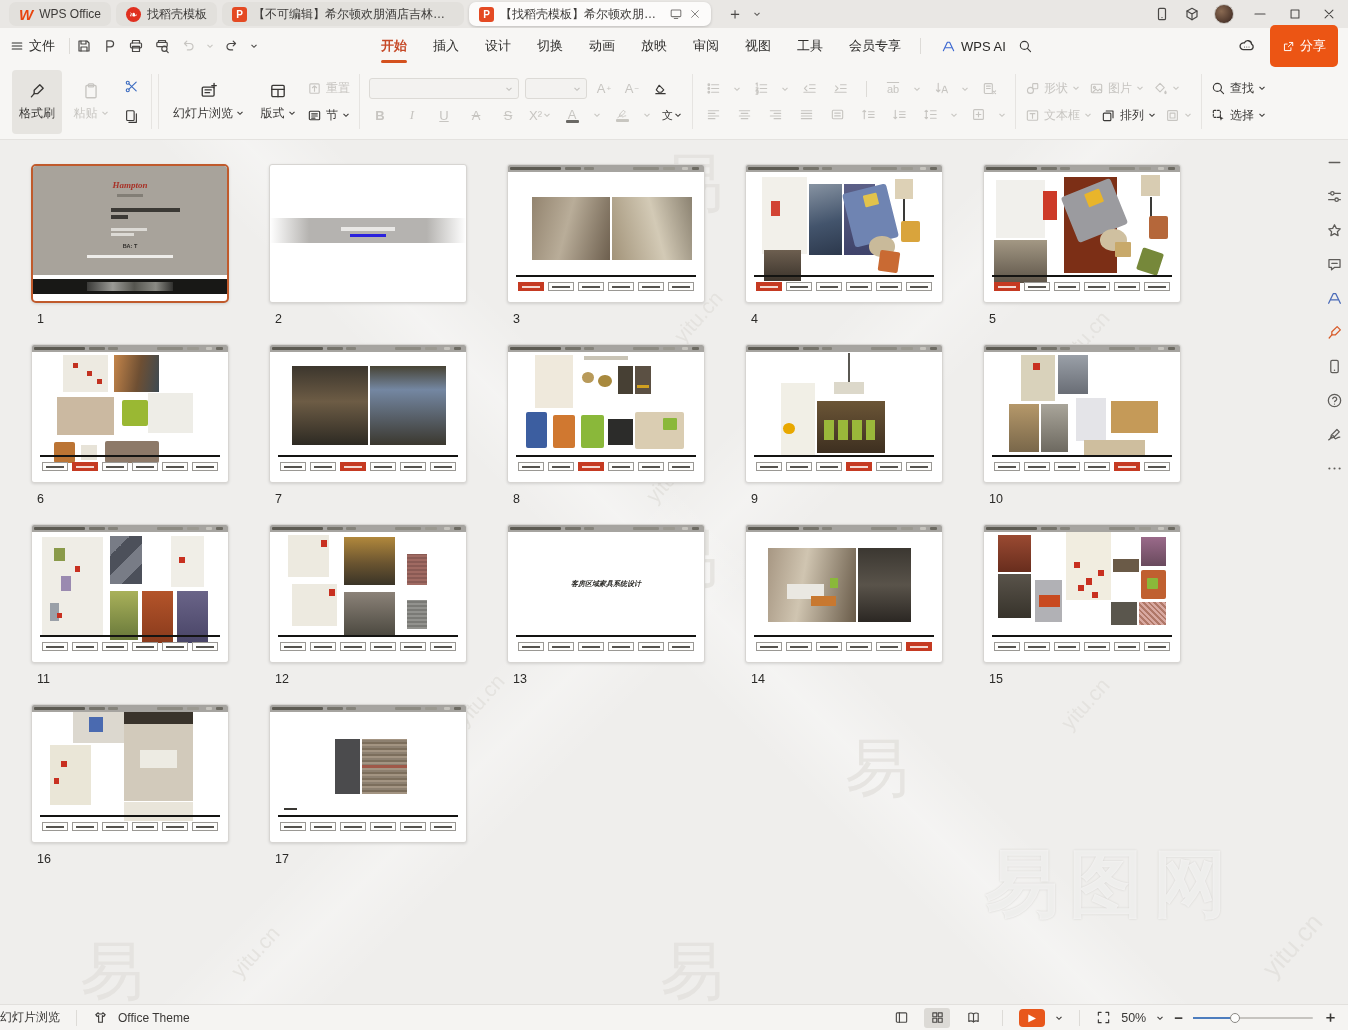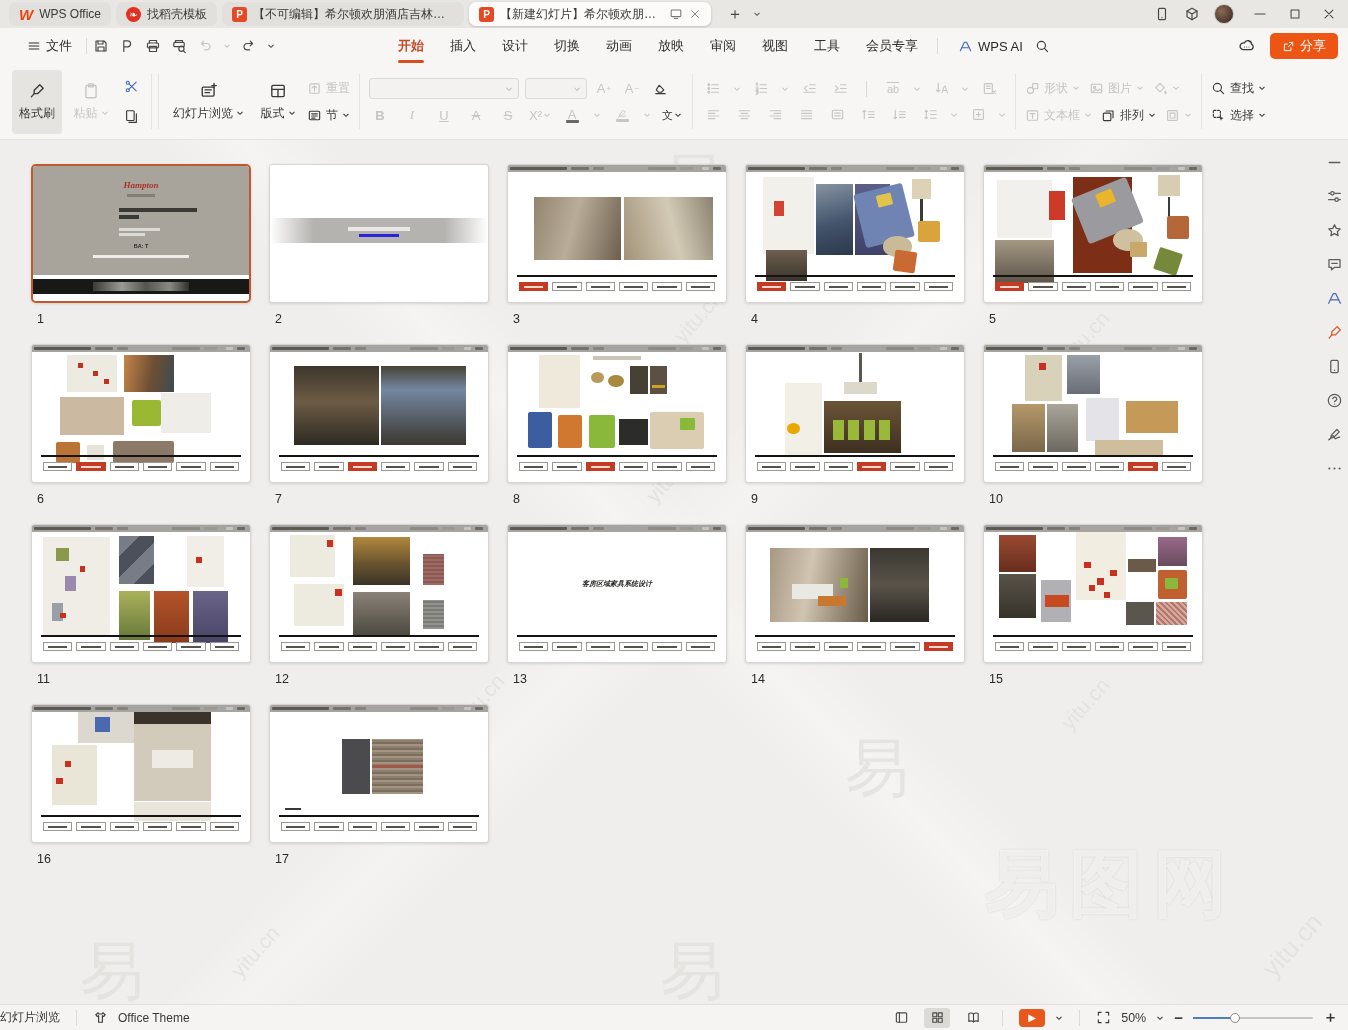--- a/index.html
+++ b/index.html
@@ -16,32 +16,32 @@
   .doc-ic{width:15px;height:15px;border-radius:3px;background:#e44a23;color:#fff;font-size:10px;font-weight:bold;display:flex;align-items:center;justify-content:center;flex:0 0 auto}
   .tmpl-ic{background:#e03020;border-radius:50%}
   .wlogo{color:#e8450e;font-weight:bold;font-size:15px;font-style:italic;flex:0 0 auto}
   .tab .mini{color:#7a7876;display:flex;align-items:center;flex:0 0 auto}
   .tb-plus{font-size:16px;color:#4a4846;margin-left:12px;padding:0 4px}
   .tb-caret{color:#5a5856;margin-left:6px}
   .tb-right{position:absolute;right:0;top:0;height:28px;display:flex;align-items:center;gap:14px;padding-right:12px;color:#4a4846}
   .avatar{width:20px;height:20px;border-radius:50%;background:radial-gradient(circle at 35% 35%,#8a6a52,#4a342a 75%);border:1px solid #c9c7c3}
 
   
-  .menubar{height:36px;background:#f7f6f4;display:flex;align-items:center;padding:0 19px;flex:0 0 auto;position:relative}
+  .menubar{height:36px;background:#f7f6f4;display:flex;align-items:center;padding:0 2px;flex:0 0 auto;position:relative}
   .file-btn{display:flex;align-items:center;gap:5px;font-size:13px;padding:0 8px;color:#2f2e2c}
   .mdiv{width:1px;height:16px;background:#dddbd7;margin:0 6px}
   .quick{display:flex;align-items:center;gap:10px;color:#4a4846}
   .qi{display:flex;align-items:center}
   .menu-items{display:flex;align-items:center;margin-left:110px;height:100%}
   .menu-item{font-size:13px;padding:0 13px;height:100%;display:flex;align-items:center;position:relative;color:#2f2e2c}
   .menu-item.active{color:#c64a28;font-weight:bold}
   .menu-item.active::after{content:"";position:absolute;left:13px;right:13px;bottom:1px;height:3px;border-radius:2px;background:#d4511e}
   .wpsai{display:flex;align-items:center;gap:5px;font-size:13px;margin-left:14px;color:#2b2a28}
   .menu-right{position:absolute;right:10px;display:flex;align-items:center;gap:14px}
-  .share-btn{background:#ec5514;color:#fff;border-radius:5px;height:26px;display:flex;align-items:center;gap:5px;padding:0 12px;font-size:13px}
+  .share-btn{background:#ec5514;color:#fff;border-radius:5px;height:42px;display:flex;align-items:center;gap:5px;padding:0 12px;font-size:13px}
 
   
   .ribbon{height:76px;background:#f7f6f4;border-bottom:1px solid #e4e2df;display:flex;align-items:center;padding:2px 6px;flex:0 0 auto}
   .vdiv{width:1px;align-self:stretch;background:#e6e4e1;margin:8px 3px}
   .rgroup{display:flex;align-items:center;gap:4px;padding:0 6px;height:100%}
   .bigbtn{display:flex;flex-direction:column;align-items:center;justify-content:center;min-width:50px;height:64px;border-radius:4px;gap:5px;font-size:12px;color:#3a3836;padding:0 5px}
   .bigbtn.sel{background:#e6e4e0}
   .lblrow{display:flex;align-items:center;gap:3px;white-space:nowrap}
   .stackcol{display:flex;flex-direction:column;justify-content:center;gap:10px;height:64px}
   .srow{display:flex;align-items:center;gap:4px;font-size:12px;white-space:nowrap}
@@ -54,21 +54,21 @@
   .cbar{display:inline-block;width:13px;height:3px;border-radius:1px;margin-top:-2px}
   .parrow{display:flex;align-items:center;gap:9px}
   .cr{flex:0 0 auto}
 
   
   .canvas{position:relative;flex:1;background:#efeeec;overflow:hidden}
   .canvas::before{content:"";position:absolute;inset:0;background:
     linear-gradient(45deg,rgba(255,255,255,0) 46%,rgba(255,255,255,.35) 50%,rgba(255,255,255,0) 54%),
     linear-gradient(-45deg,rgba(255,255,255,0) 46%,rgba(255,255,255,.3) 50%,rgba(255,255,255,0) 54%);pointer-events:none}
   .cell{position:absolute;width:198px}
-  .slide-card{position:relative;width:220px;height:139px;background:#fff;border:1px solid #d7d5d2;border-radius:3px;box-shadow:0 1px 3px rgba(0,0,0,.13);overflow:hidden}
+  .slide-card{position:relative;width:198px;height:139px;background:#fff;border:1px solid #d7d5d2;border-radius:3px;box-shadow:0 1px 3px rgba(0,0,0,.13);overflow:hidden}
   .slide-card.selected{border:2px solid #c05a2c;border-radius:5px}
   .blk{position:absolute}
   .stx{position:absolute;line-height:1.15;white-space:nowrap}
   .shead{position:absolute;left:0;top:0;width:100%;height:7px;background:#a6a4a0}
   .shead span{position:absolute;top:1.5px;height:3.5px;border-radius:1px}
   .sline{position:absolute;left:4%;width:92%;height:1.6px;background:#141412;top:80.5%}
   .stabs{position:absolute;left:5%;top:85.5%;width:90%;height:6.5%;display:flex;gap:2%}
   .stab{flex:1;border:0.5px solid #9a9894;background:#fdfdfc;position:relative}
   .stab i{position:absolute;left:15%;top:35%;width:70%;height:30%;background:#55534f;display:block}
   .stab.on{background:#c53a22;border-color:#c53a22}
@@ -104,21 +104,21 @@
         <div class="tab">
           <span class="doc-ic tmpl-ic">❧</span>
           <span class="lbl">找稻壳模板</span>
         </div>
         <div class="tab">
           <span class="doc-ic">P</span>
           <span class="lbl">【不可编辑】希尔顿欢朋酒店吉林大街</span>
         </div>
         <div class="tab active">
           <span class="doc-ic">P</span>
-          <span class="lbl">【新建幻灯片】希尔顿欢朋酒店</span>
+          <span class="lbl">【找稻壳模板】希尔顿欢朋酒店</span>
           <span class="mini">
             <svg width="14" height="14" viewBox="0 0 16 16" fill="none" stroke="currentColor" stroke-width="1.2" stroke-linecap="round" stroke-linejoin="round">
               <rect x="2.5" y="3.5" width="11" height="7.5" rx="1"></rect>
               <path d="M6 13.2h4"></path>
             </svg>
           </span>
           <span class="mini">
             <svg width="12" height="12" viewBox="0 0 16 16" fill="none" stroke="currentColor" stroke-width="1.2" stroke-linecap="round" stroke-linejoin="round">
               <path d="M3.5 3.5l9 9M12.5 3.5l-9 9"></path>
             </svg>

